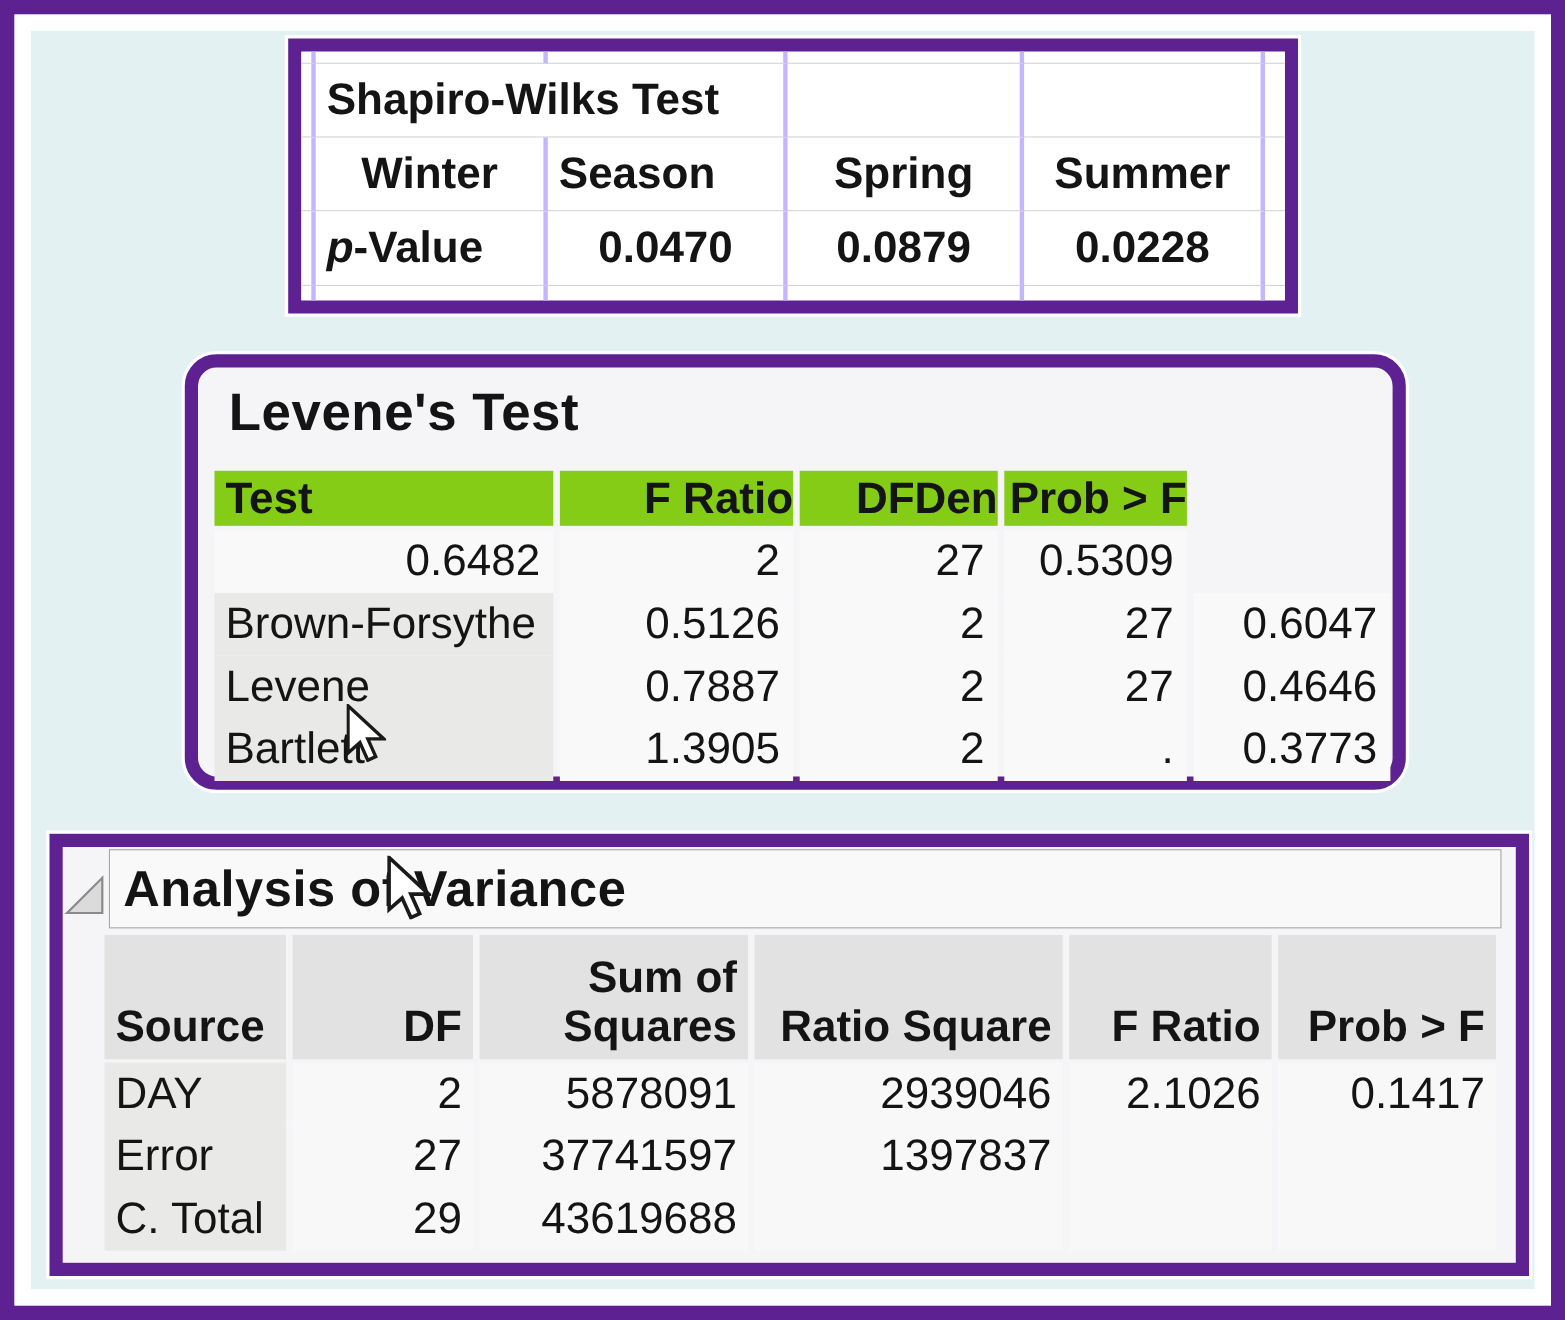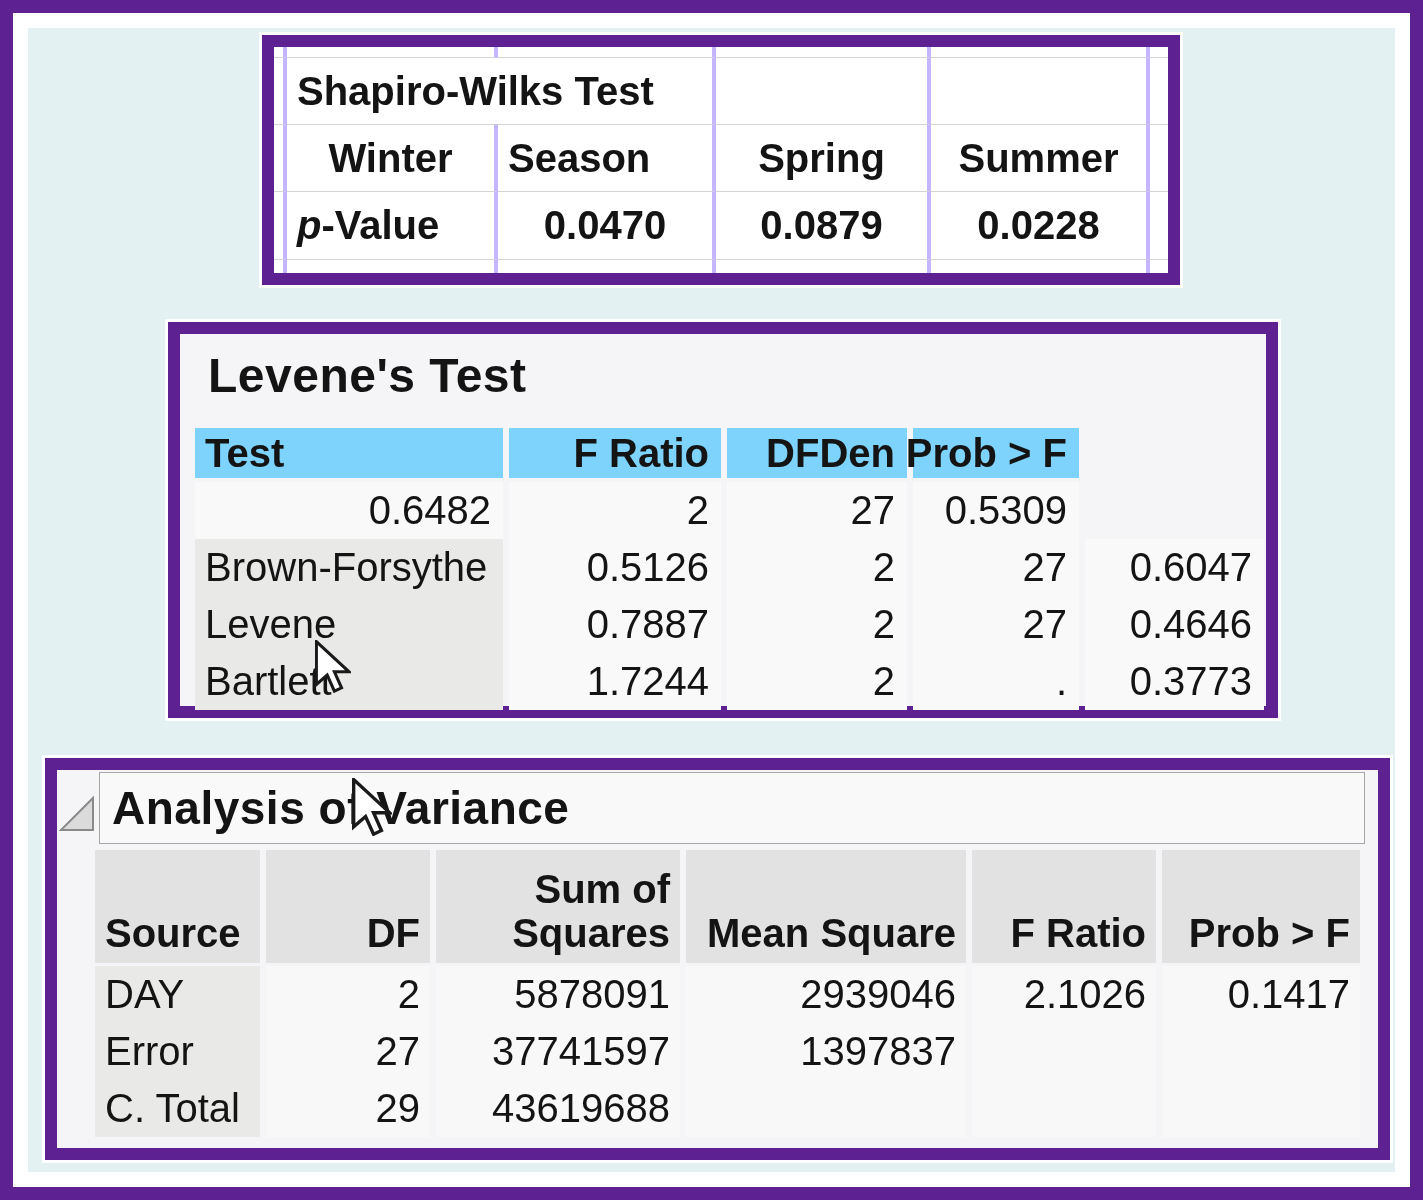--- a/index.html
+++ b/index.html
@@ -41,36 +41,36 @@
   .xc{ border-right:4px solid #c4b5fd; border-bottom:1px solid #d4d4d4;
        display:flex; align-items:center; font-size:40px; font-weight:bold; }
   .xc.noR{ border-right:none; }
   .xc.noB{ border-bottom:none; }
   .xc.left{ padding-left:10px; }
   .xc.center{ justify-content:center; }
   .xc.span2{ grid-column:span 2; }
   .ital{ font-style:italic; }
 
   
-  .levene{ left:140px; top:294px; width:1110px; height:396px; background:#F5F5F7; }
+  .levene{ left:140px; top:294px; width:1110px; height:396px; background:#F5F5F7;border-radius:29px; }
   .lv-title{
     position:absolute; left:28px; top:14px;
     font-size:48px; font-weight:bold; letter-spacing:0.5px;
   }
   .lv-table{ position:absolute; left:15px; top:94px; }
   .lv-head,.lv-row{
     display:grid;
     grid-template-columns:308px 212px 180px 166px 179px;
     column-gap:6px;
   }
   .lv-head{ height:50px; margin-bottom:4px; }
   .lv-hcell{
-    background:#7dd3fc; font-weight:bold; font-size:40px;
+    background:#84cc16; font-weight:bold; font-size:40px;
     display:flex; align-items:center; justify-content:flex-end;
-    padding-right:12px; box-sizing:border-box; white-space:nowrap;
+    box-sizing:border-box; white-space:nowrap;
   }
   .lv-hcell.first{ justify-content:flex-start; padding-left:10px; }
   .lv-row{ height:57px; }
   .lv-cell{
     font-size:40px; display:flex; align-items:center;
     justify-content:flex-end; padding-right:12px; box-sizing:border-box;
     background:#F9F9FA; white-space:nowrap;
   }
   .lv-cell.lbl{ background:#E9E9E8; justify-content:flex-start; padding-left:10px; }
 
@@ -178,42 +178,42 @@
         </div>
         <div class="lv-row">
           <div class="lv-cell lbl">Levene</div>
           <div class="lv-cell">0.7887</div>
           <div class="lv-cell">2</div>
           <div class="lv-cell">27</div>
           <div class="lv-cell">0.4646</div>
         </div>
         <div class="lv-row">
           <div class="lv-cell lbl">Bartlett</div>
-          <div class="lv-cell">1.7244</div>
+          <div class="lv-cell">1.3905</div>
           <div class="lv-cell">2</div>
           <div class="lv-cell">.</div>
           <div class="lv-cell">0.3773</div>
         </div>
       </div>
     </div>
 
     <div class="pbox anova">
       <svg class="tri" width="40" height="40" viewBox="0 0 40 40">
         <polygon points="36,4 36,36 4,36" fill="#DBDBDB" stroke="#8a8a8a" stroke-width="2"></polygon>
       </svg>
       <div class="an-titlebar">
         <span class="an-title">Analysis of Variance</span>
       </div>
       <div class="an-table">
         <div class="an-head">
           <div class="an-hcell first">Source</div>
           <div class="an-hcell">DF</div>
           <div class="an-hcell">Sum of
 Squares</div>
-          <div class="an-hcell">Mean Square</div>
+          <div class="an-hcell">Ratio Square</div>
           <div class="an-hcell">F Ratio</div>
           <div class="an-hcell">Prob &gt; F</div>
         </div>
         <div class="an-row">
           <div class="an-cell lbl">DAY</div>
           <div class="an-cell">2</div>
           <div class="an-cell">5878091</div>
           <div class="an-cell">2939046</div>
           <div class="an-cell">2.1026</div>
           <div class="an-cell">0.1417</div>

